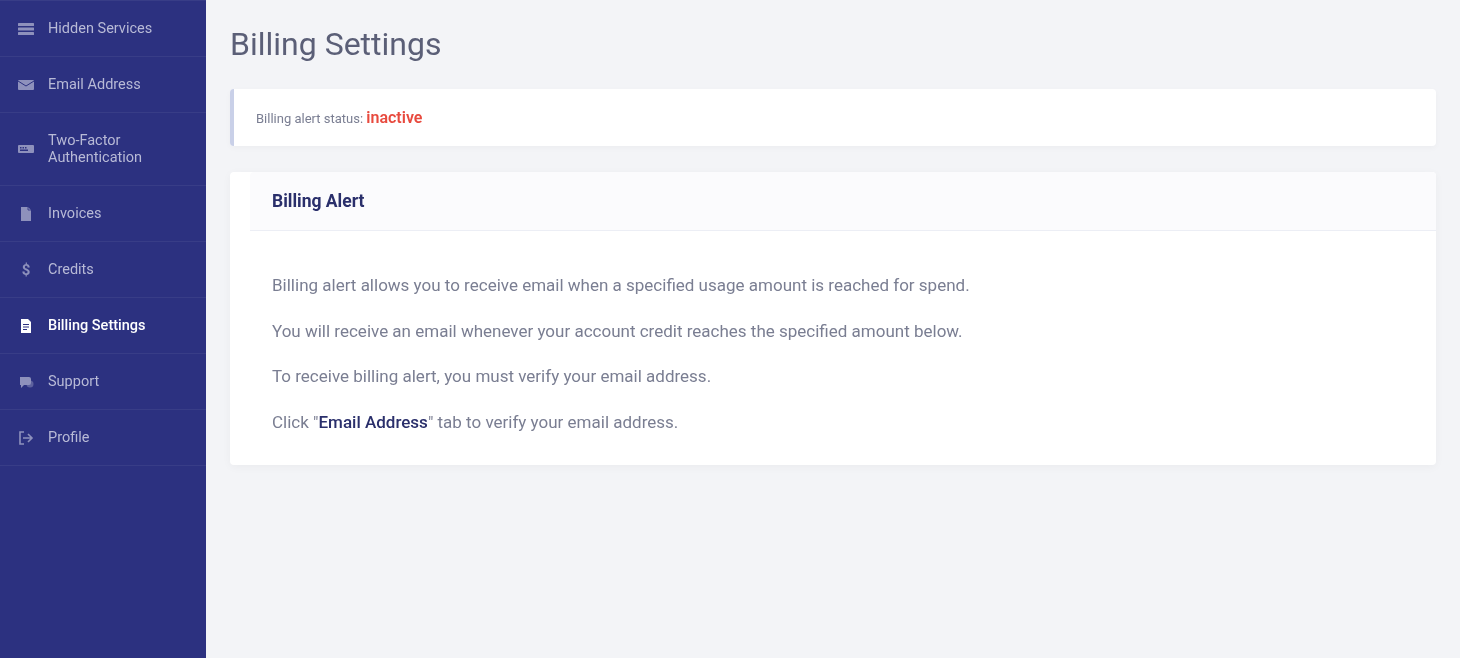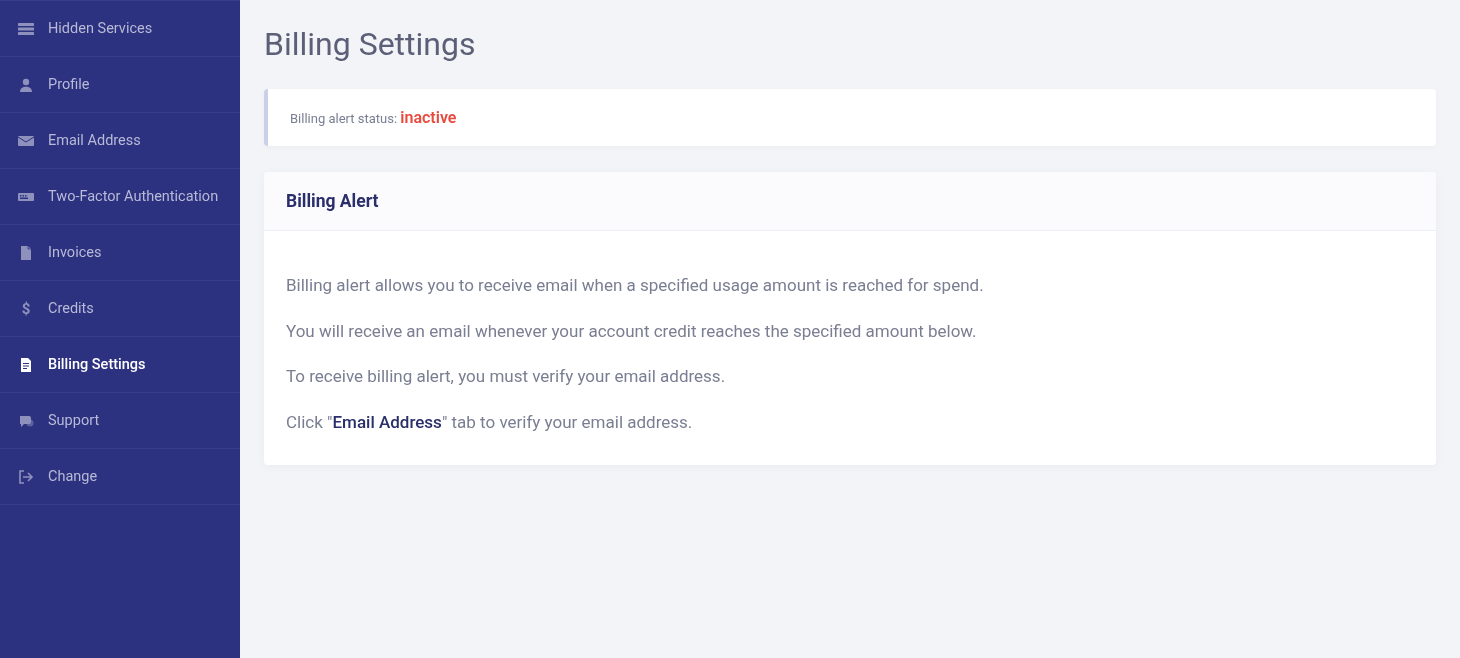--- a/index.html
+++ b/index.html
@@ -9,21 +9,21 @@
     }
     body {
       font-family: -apple-system, BlinkMacSystemFont, "Segoe UI", Roboto, "Helvetica Neue", Arial, sans-serif;
       background: #f3f4f7;
       width: 1460px;
       height: 658px;
       overflow: hidden;
       display: flex;
     }
     .sidebar {
-      width: 240px;
+      width: 206px;
       background: #2c3180;
       height: 100%;
       padding: 0;
       flex-shrink: 0;
     }
     .sidebar-item {
       display: flex;
       align-items: center;
       padding: 19px 18px;
       color: #b8bad6;
@@ -82,20 +82,21 @@
     .alert-box .status-link {
       color: #e84a3e;
       font-weight: 600;
       cursor: pointer;
     }
     .card {
       background: #ffffff;
       border-radius: 4px;
       box-shadow: 0 2px 10px rgba(0,0,0,0.04);
       margin-bottom: 50px;
+      padding-left: 20px;
     }
     .card-header {
       padding: 19px 22px;
       border-bottom: 1px solid #eceef5;
       background: #fbfbfd;
       border-top-left-radius: 4px;
       border-top-right-radius: 4px;
     }
     .card-header-title {
       color: #2a2f6b;
@@ -151,29 +152,20 @@
     <span class="icon">
       <svg viewBox="0 0 16 16">
           <rect x="0" y="2" width="16" height="3" rx="0.5"></rect>
           <rect x="0" y="6.5" width="16" height="3" rx="0.5"></rect>
           <rect x="0" y="11" width="16" height="3" rx="0.5"></rect>
         </svg>
     </span>
     <span>Hidden Services</span>
   </div>
 
-  <div class="sidebar-item">
-    <span class="icon">
-      <svg viewBox="0 0 16 16">
-          <circle cx="8" cy="5" r="3.2"></circle>
-          <path d="M2 15c0-3.3 2.7-5.2 6-5.2s6 1.9 6 5.2H2z"></path>
-        </svg>
-    </span>
-    <span>Profile</span>
-  </div>
 
   <div class="sidebar-item">
     <span class="icon">
       <svg viewBox="0 0 16 16">
           <rect x="0" y="3" width="16" height="10" rx="1"></rect>
           <path d="M0 4l8 5 8-5" fill="none" stroke="#2c3180" stroke-width="1"></path>
         </svg>
     </span>
     <span>Email Address</span>
   </div>
@@ -234,21 +226,21 @@
     <span>Support</span>
   </div>
 
   <div class="sidebar-item">
     <span class="icon">
       <svg viewBox="0 0 16 16">
           <path d="M6 2H2v12h4" fill="none" stroke="currentColor" stroke-width="1.6"></path>
           <path d="M10 4l4 4-4 4M14 8H5" fill="none" stroke="currentColor" stroke-width="1.6"></path>
         </svg>
     </span>
-    <span>Change</span>
+    <span>Profile</span>
   </div>
 
 </nav>
 
 <main class="main">
 
   <h1 class="page-title">Billing Settings</h1>
 
   <div class="alert-box">
     <span class="status-text">Billing alert status: </span><a class="status-link">inactive</a>

